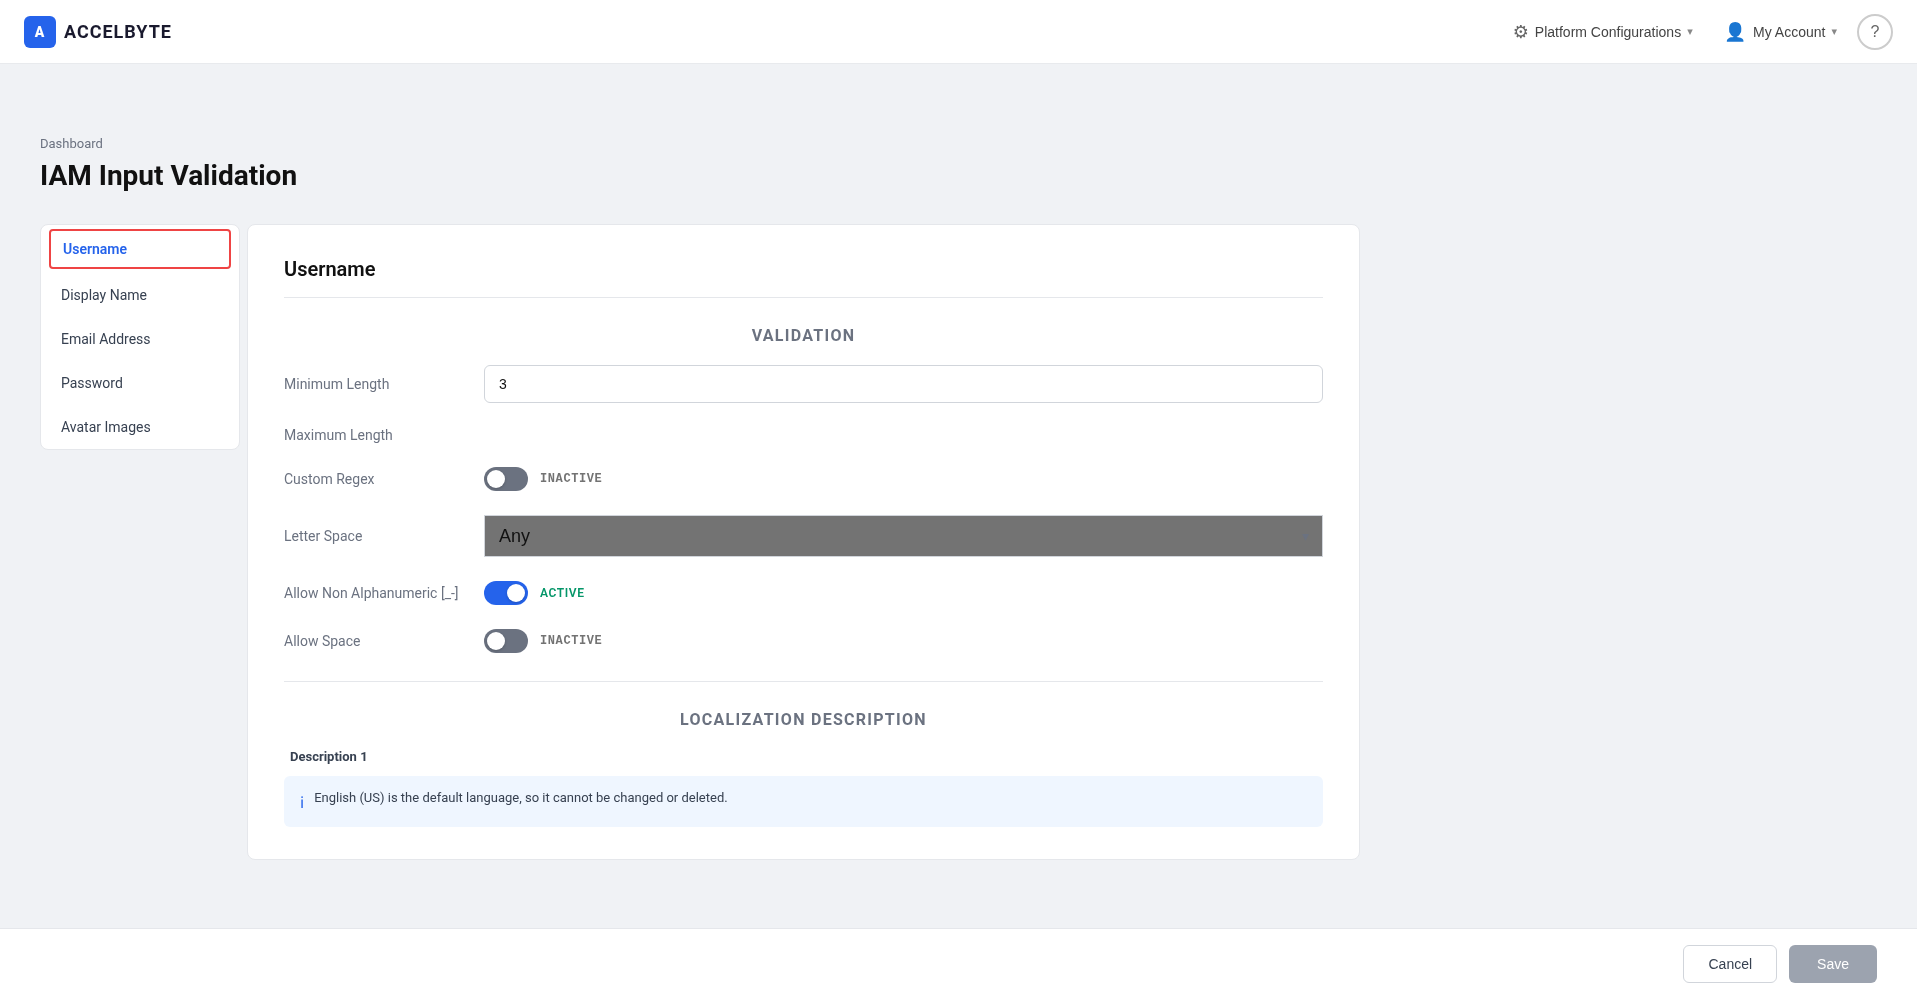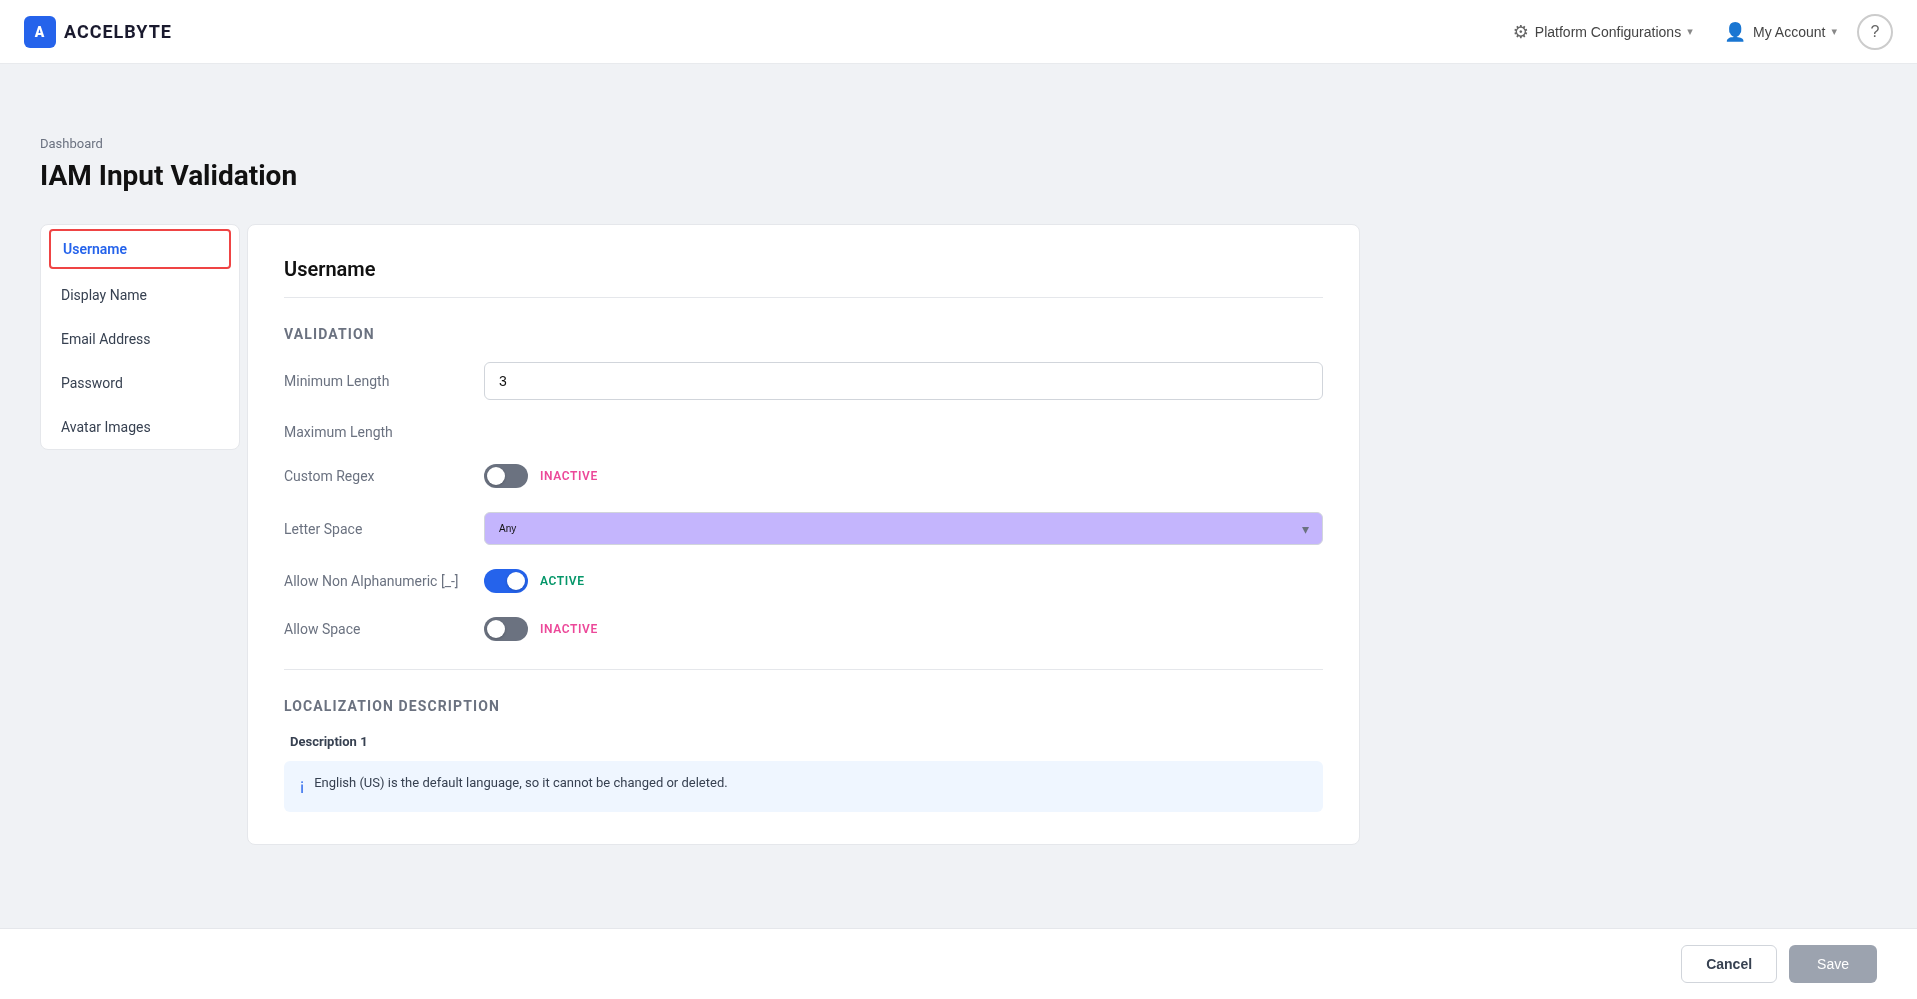--- a/index.html
+++ b/index.html
@@ -151,26 +151,27 @@
       font-size: 20px;
       font-weight: 600;
       color: #111;
       margin-bottom: 28px;
       padding-bottom: 16px;
       border-bottom: 1px solid #e5e7eb;
     }
 
     
     .section-label {
-      font-size: 14px;
+      font-size: 16px;
       font-weight: 700;
       color: #6b7280;
       letter-spacing: 0.08em;
       margin-bottom: 20px;
       text-transform: uppercase;
+      text-align: center;
     }
     .form-row {
       display: flex;
       align-items: center;
       margin-bottom: 24px;
     }
     .form-label {
       width: 200px;
       font-size: 14px;
       color: #6b7280;
@@ -187,24 +188,24 @@
       font-size: 14px;
       color: #111;
       background: #fff;
       outline: none;
     }
 
     .form-select {
       width: 100%;
       padding: 10px 14px;
       border: 1px solid #d1d5db;
-      border-radius: 6px;
-      font-size: 10px;
+      border-radius: 0;
+      font-size: 18px;
       color: #111;
-      background: #c4b5fd;
+      background: #737373;
       outline: none;
       appearance: none;
       cursor: pointer;
     }
     .select-wrapper {
       position: relative;
     }
     .select-arrow {
       position: absolute;
       right: 14px;
@@ -246,21 +247,21 @@
       transition: left 0.2s;
       box-shadow: 0 1px 3px rgba(0,0,0,0.2);
     }
     .toggle-thumb.off { left: 3px; }
     .toggle-thumb.on { left: 23px; }
     .toggle-status {
       font-size: 12px;
       font-weight: 600;
       letter-spacing: 0.05em;
     }
-    .toggle-status.inactive { color: #ec4899; }
+    .toggle-status.inactive { color: #737373; font-family: Liberation Mono, monospace; }
     .toggle-status.active { color: #059669; }
 
     
     .section-divider {
       border: none;
       border-top: 1px solid #e5e7eb;
       margin: 28px 0;
     }
 
     
@@ -295,21 +296,21 @@
       gap: 12px;
     }
     .btn-cancel {
       padding: 10px 24px;
       border: 1px solid #d1d5db;
       border-radius: 6px;
       background: #fff;
       color: #374151;
       font-size: 14px;
       cursor: pointer;
-      font-weight: 700;
+      font-weight: 400;
     }
     .btn-save {
       padding: 10px 28px;
       border: none;
       border-radius: 6px;
       background: #9ca3af;
       color: #fff;
       font-size: 14px;
       cursor: pointer;
       font-weight: 500;

